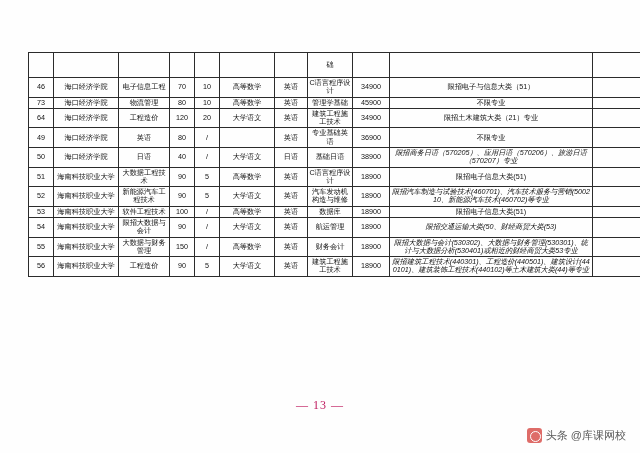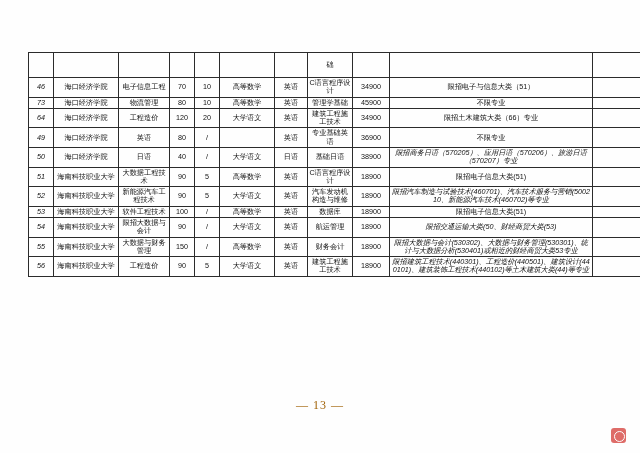--- a/index.html
+++ b/index.html
@@ -33,41 +33,41 @@
     border: 1px solid #2b2b2b;
     font-size: 7.2px;
     line-height: 1.15;
     text-align: center;
     vertical-align: middle;
     color: #111;
     padding: 1px 1px;
     word-break: break-all;
     font-family: "Liberation Sans", sans-serif;
   }
-  td.num { width: 22px; font-style: italic; }
+  td.num { width: 22px; }
   td.school { width: 62px; }
   td.major { width: 48px; }
   td.c1 { width: 22px; }
   td.c2 { width: 22px; margin-left: 28px; }
   td.sub1 { width: 52px; }
   td.sub2 { width: 30px; }
   td.sub3 { width: 42px; }
   td.fee { width: 34px; }
   td.note { width: 200px; }
   td.tail { width: 50px; }
   td.left { text-align: left; padding-left: 2px; font-style: italic; }
   .rowtop td { height: 22px; }
   .pagenum {
     position: absolute;
     left: 0;
     top: 398px;
     width: 640px;
     text-align: center;
     font-size: 12px;
-    color: #a16207;
+    color: #be185d;
     letter-spacing: 1px;
     font-family: "Liberation Serif", serif;
   }
   .watermark {
     position: absolute;
     right: 14px;
     bottom: 10px;
     display: flex;
     align-items: center;
     gap: 4px;
@@ -148,21 +148,21 @@
       <tr>
         <td class="num">64</td>
         <td class="school">海口经济学院</td>
         <td class="major">工程造价</td>
         <td class="c1">120</td>
         <td class="c2">20</td>
         <td class="sub1">大学语文</td>
         <td class="sub2">英语</td>
         <td class="sub3">建筑工程施工技术</td>
         <td class="fee">34900</td>
-        <td class="note">限招土木建筑大类（66）专业</td>
+        <td class="note">限招土木建筑大类（21）专业</td>
         <td class="tail"></td>
       </tr>
 
       <tr>
         <td class="num">49</td>
         <td class="school">海口经济学院</td>
         <td class="major">英语</td>
         <td class="c1">80</td>
         <td class="c2">/</td>
         <td class="sub1"></td>
@@ -271,15 +271,16 @@
         <td class="tail"></td>
       </tr>
 
     </tbody>
   </table>
 
   <div class="pagenum">— 13 —</div>
 
   <div class="watermark">
     <span class="wm-logo"></span>
+    <span class="wm-text">头条 @库课网校</span>
   </div>
 
 </div>
 
 </body></html>

